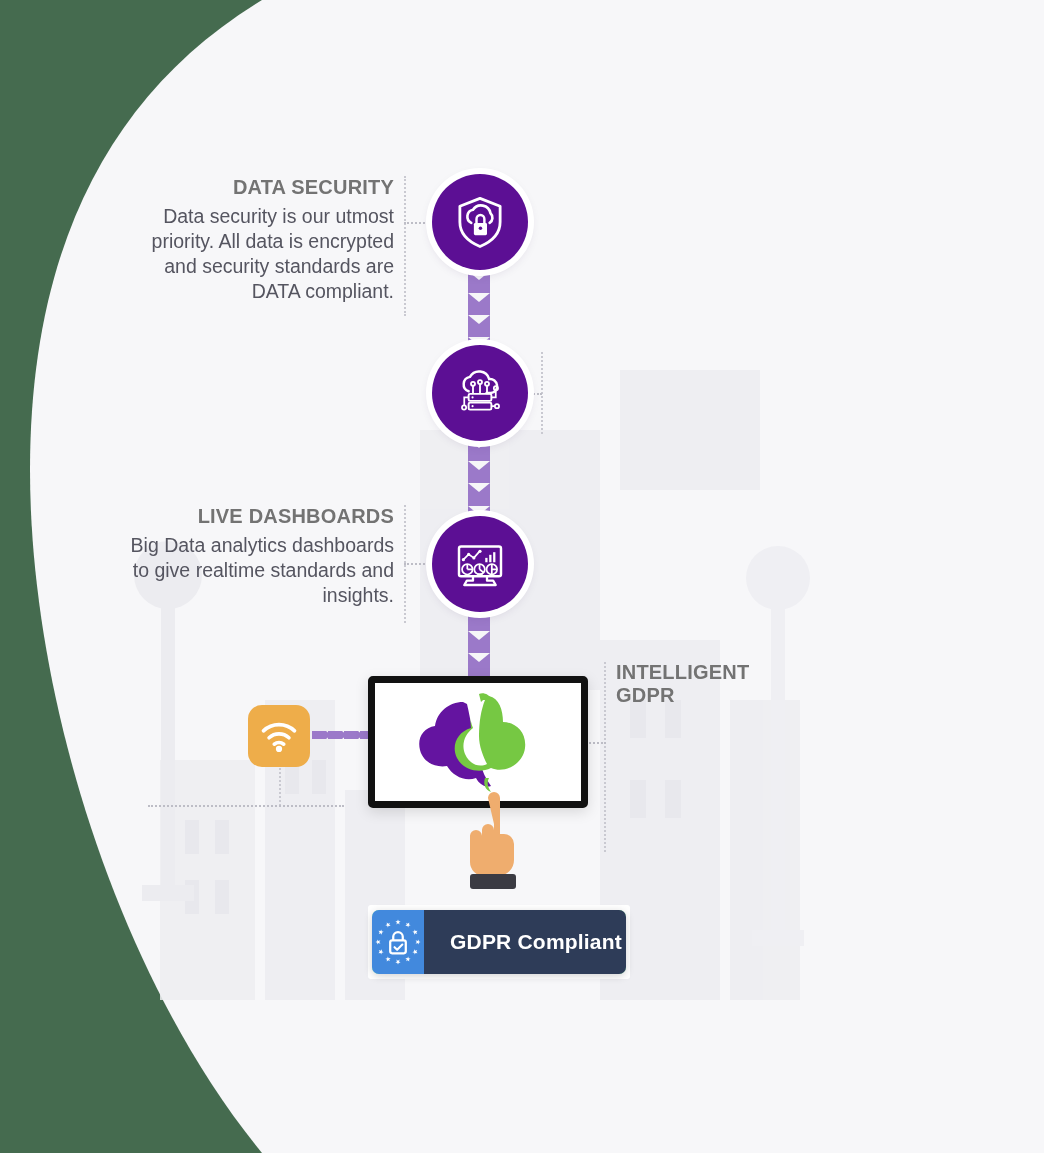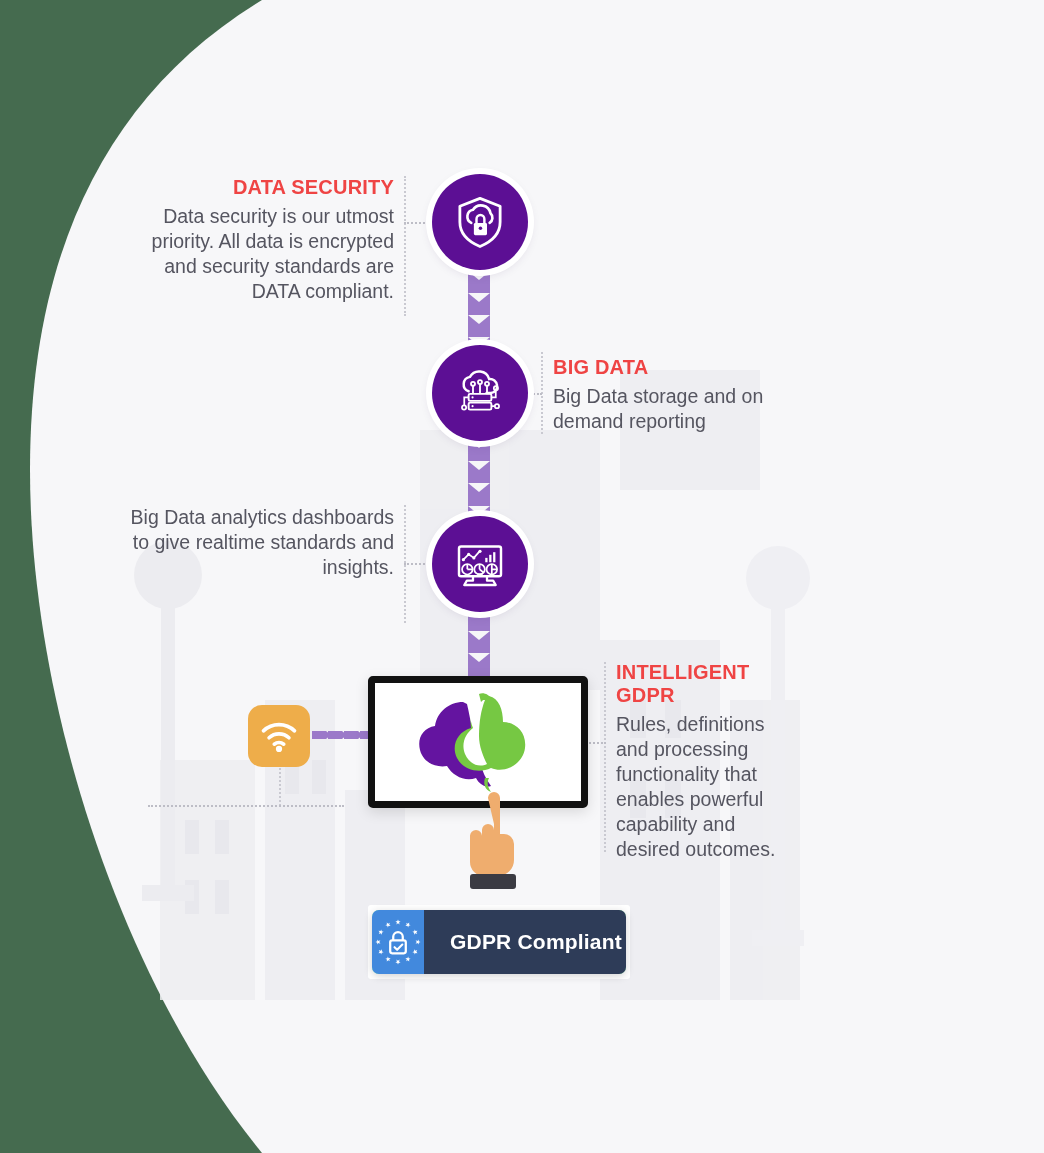--- a/index.html
+++ b/index.html
@@ -34,21 +34,21 @@
     position:absolute;width:96px;height:96px;border-radius:50%;
     background:#5c0f94;
     box-shadow:0 0 0 6px #ffffff, 0 3px 12px rgba(60,30,90,.22);
     display:flex;align-items:center;justify-content:center;
   }
   .node svg{display:block;}
 
   
   .tblock{position:absolute;}
   .tblock .title{
-    color:#ef4444;font-weight:bold;font-size:20px;line-height:23px;
+    color:#737373;font-weight:bold;font-size:20px;line-height:23px;
     letter-spacing:.2px;margin:0 0 5px 0;
   }
   .tblock .body{
     color:#555560;font-size:19.5px;line-height:25px;margin:0;
   }
   .ta-right{text-align:right;}
   .ta-left{text-align:left;}
 
   
   .wifi-tile{
@@ -204,24 +204,20 @@
         <path d="M19 37 h-5 v9"></path>
           <circle cx="13.8" cy="48.5" r="2.4"></circle>
         <path d="M45 37 h5 v-8"></path>
           <circle cx="50.2" cy="26.6" r="2.4"></circle>
         <path d="M45 47 h4"></path>
           <circle cx="51.4" cy="47" r="2.4"></circle>
       </g>
     </svg>
   </div>
 
-  <div class="tblock ta-left" style="left:553px;top:356px;width:260px;">
-    <p class="title">BIG DATA</p>
-    <p class="body">Big Data storage and on demand reporting</p>
-  </div>
 
   <div class="node" style="left:432px;top:516px;">
     <svg width="56" height="56" viewBox="0 0 64 64">
       <rect x="8" y="12" width="48" height="34" rx="2.4" fill="none" stroke="#ffffff" stroke-width="2.8"></rect>
       <g stroke="#ffffff" stroke-width="2" fill="none" stroke-linecap="round">
         <path d="M13 27 l6-6 l6 4 l7-8"></path>
       </g>
       <g fill="#ffffff">
         <circle cx="13" cy="27" r="1.8"></circle>
           <circle cx="19" cy="21" r="1.8"></circle>
@@ -238,20 +234,21 @@
           <path d="M31.5 38 v-6 M31.5 38 l4.6 3.8"></path>
         <circle cx="45.5" cy="38" r="6"></circle>
           <path d="M45.5 32 v12 M45.5 38 h6"></path>
       </g>
       <path d="M24 46 v5 h-7 l-3 5 h36 l-3 -5 h-7 v-5" fill="none" stroke="#ffffff" stroke-width="2.6" stroke-linejoin="round"></path>
       <rect x="29" y="42.6" width="6" height="2" fill="#ffffff"></rect>
     </svg>
   </div>
 
   <div class="tblock ta-right" style="left:110px;top:505px;width:284px;">
+    <p class="title">LIVE DASHBOARDS</p>
     <p class="body">Big Data analytics dashboards to give realtime standards and insights.</p>
   </div>
 
   <div class="wifi-tile" style="left:248px;top:705px;">
     <svg width="38" height="34" viewBox="0 0 44 36">
       <g fill="none" stroke="#ffffff" stroke-width="4.2" stroke-linecap="round">
         <path d="M4 12 a26 26 0 0 1 36 0"></path>
         <path d="M10.5 20 a17 17 0 0 1 23 0"></path>
         <path d="M16.5 27.5 a9 9 0 0 1 11 0"></path>
       </g>
@@ -344,16 +341,15 @@
         <path d="M26 36 l3 3 l6 -6" fill="none" stroke="#ffffff" stroke-width="2.4" stroke-linecap="round" stroke-linejoin="round"></path>
       </svg>
     </div>
     <div class="gdpr-right">
       <span>GDPR Compliant</span>
     </div>
   </div>
 
   <div class="tblock ta-left" style="left:616px;top:661px;width:172px;">
     <p class="title">INTELLIGENT GDPR</p>
-    <p class="body">Rules, definitions and processing functionality that enables powerful capability and desired outcomes.</p>
   </div>
 
 </div>
 
 </body></html>

